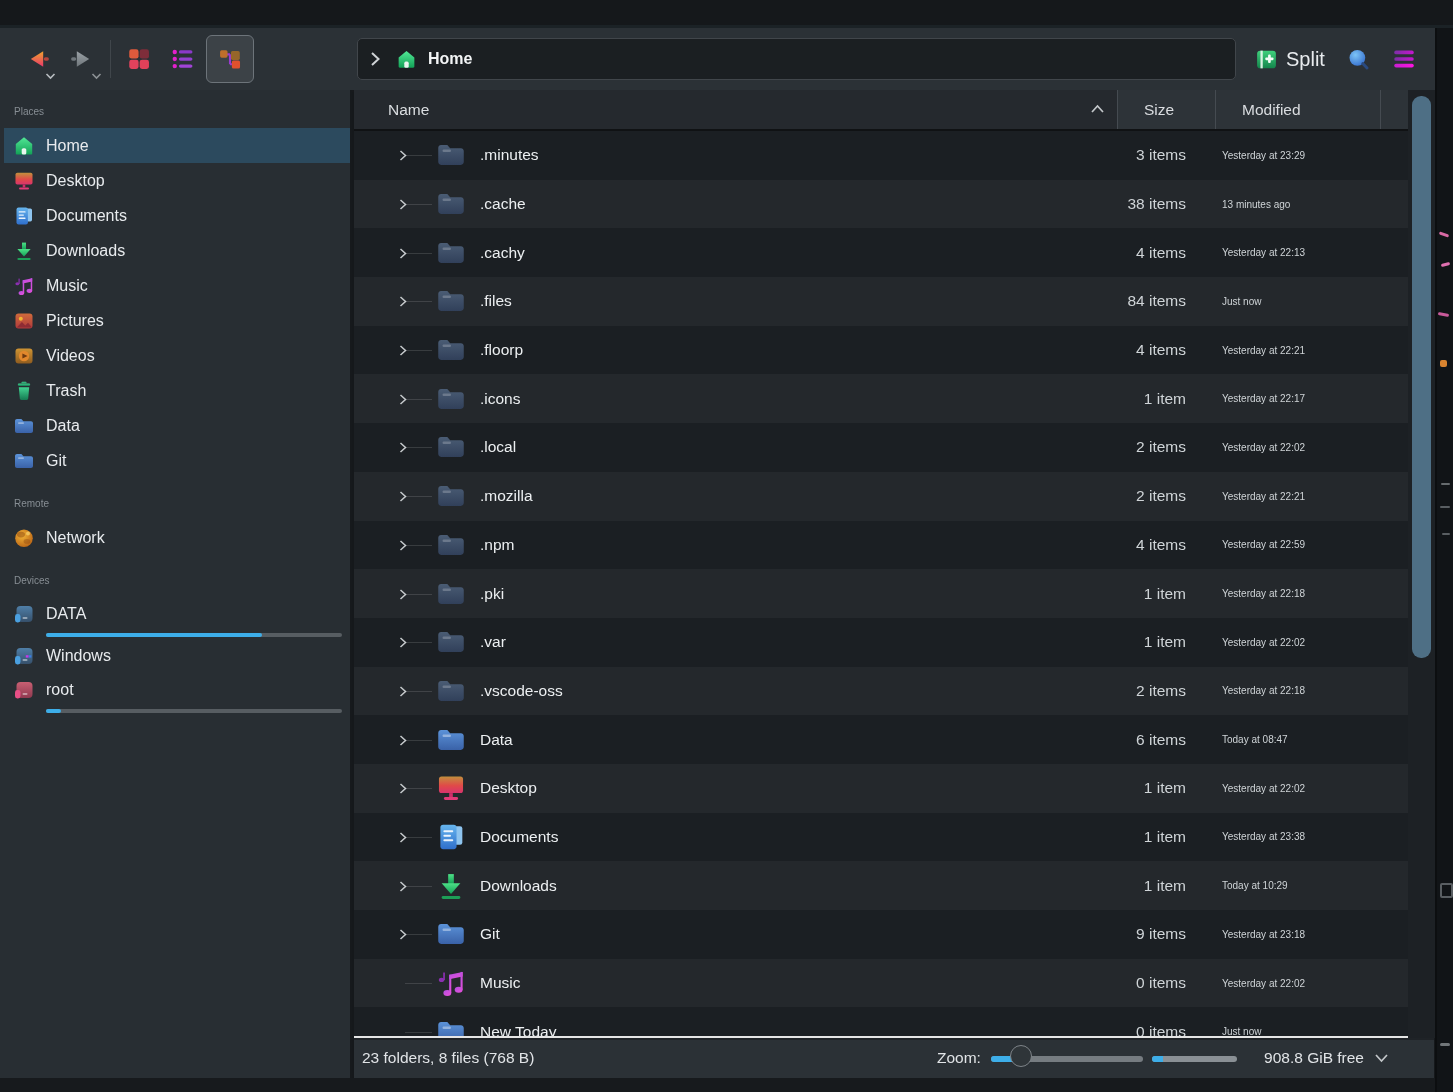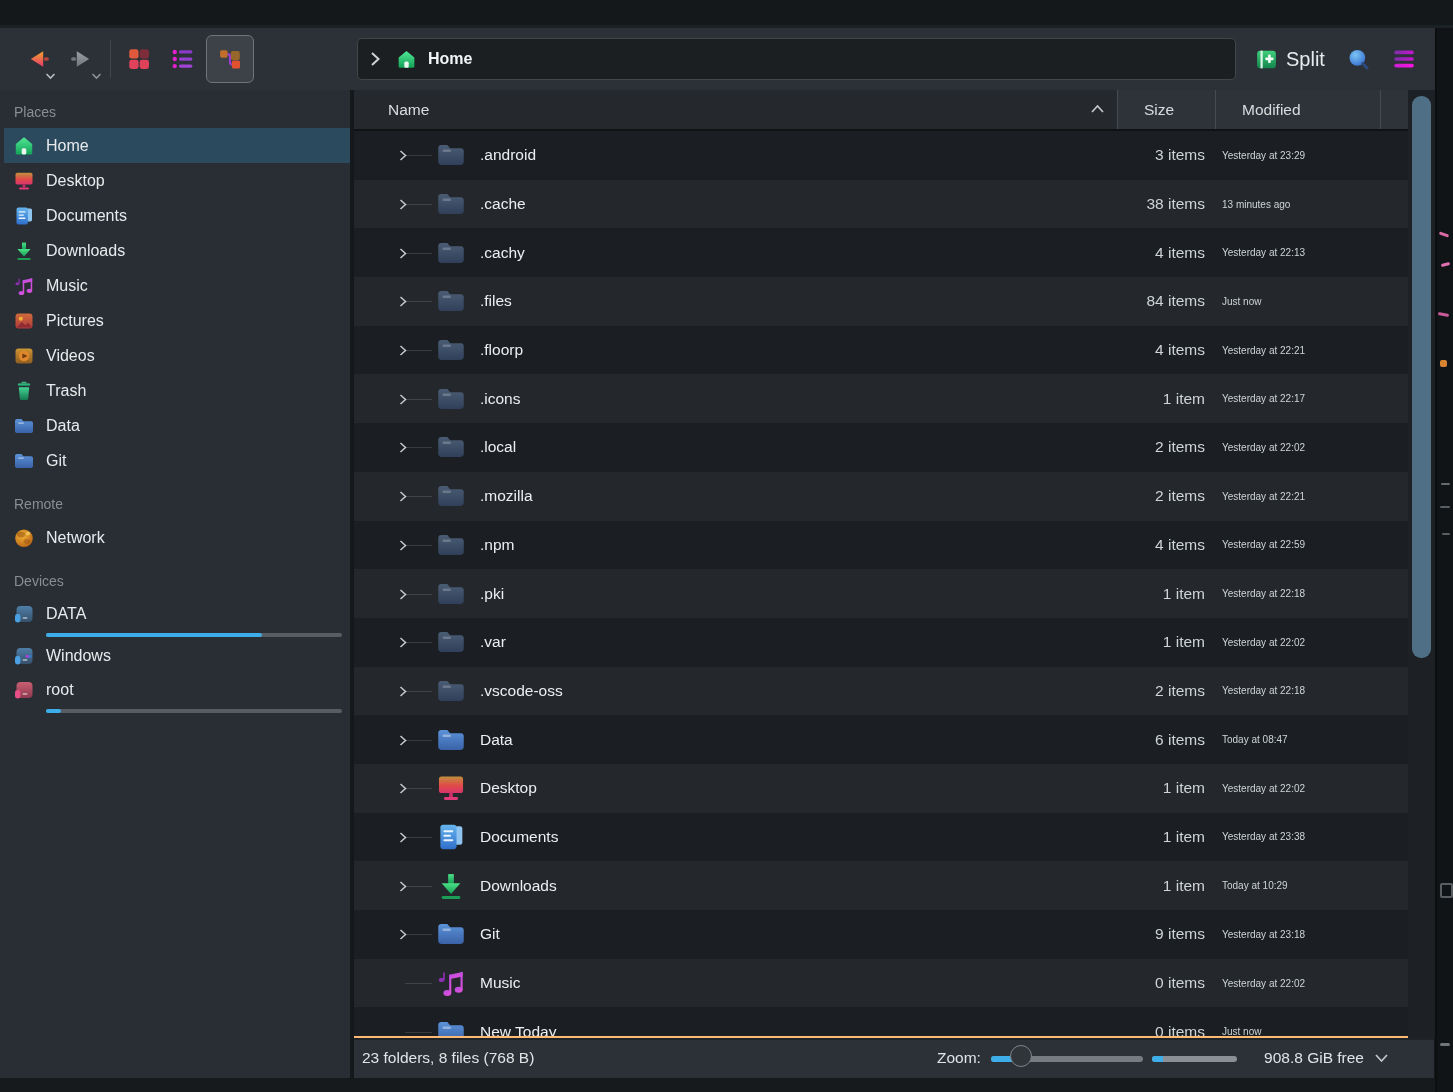--- a/index.html
+++ b/index.html
@@ -27,46 +27,46 @@
   #btn-view-tree{left:206px;width:46px;background:#3c4247;border:1px solid #6d747a;border-radius:6px;top:7px;}
   #breadcrumb{position:absolute;left:357px;top:10px;width:879px;height:42px;background:#1b1f22;
     border:1px solid #41464b;border-radius:5px;display:flex;align-items:center;padding:0 12px;box-sizing:border-box;}
   #breadcrumb .loc{font-weight:bold;font-size:16px;color:#f3f5f6;margin-left:10px;}
   #btn-split{left:1250px;gap:7px;padding:0 4px;}
   #btn-split .lbl{font-size:20px;color:#e8ebee;}
   #btn-search{left:1340px;width:36px;} #btn-menu{left:1386px;width:36px;}
   
   #sidebar{position:absolute;left:0;top:90px;width:352px;height:988px;background:#282e33;
     border-right:2px solid #16191c;box-sizing:border-box;padding-top:6px;}
-  .section-header{height:32px;line-height:32px;padding-left:14px;font-size:14px;color:#878e94;}
+  .section-header{height:32px;line-height:32px;padding-left:14px;font-size:10px;color:#878e94;}
   .side-item{height:35px;display:flex;align-items:center;padding-left:12px;position:relative;
     font-size:16px;color:#e8ebee;}
   .side-item .icn{width:24px;height:24px;margin-right:10px;flex:none;}
   .side-item.selected{background:#2c4a5e;margin-left:4px;padding-left:8px;}
   .side-gap{height:10px;}
   .usage-bar{position:absolute;left:46px;right:8px;bottom:1px;height:4px;border-radius:2px;background:#575d62;}
   .usage-fill{height:100%;border-radius:2px;background:#3daee9;}
   .has-bar{height:38px;align-items:flex-start;padding-top:3px;}
   
-  #main{position:absolute;left:354px;top:90px;width:1054px;height:948px;background:#fdba74;}
+  #main{position:absolute;left:354px;top:90px;width:1054px;height:948px;background:#e5e5e5;}
   #col-header{display:grid;grid-template-columns:763px 98px 165px 1fr;height:41px;background:#2d3338;
     border-bottom:2px solid #101214;box-sizing:border-box;font-size:15.5px;color:#dadde0;}
   #col-header .hcell{display:flex;align-items:center;position:relative;}
   #hc-name{background:#25292e;padding-left:34px;}
   #hc-size,#hc-mod,#hc-rest{border-left:1px solid #454b51;padding-left:26px;}
   #sort-arrow{position:absolute;right:12px;top:14px;}
   #rows{position:relative;height:905px;overflow:hidden;}
   #tree-trunk{position:absolute;left:50px;top:0;bottom:0;width:1px;background:rgba(255,255,255,.13);}
   .frow{height:48.7px;position:relative;display:flex;align-items:center;}
   .frow.dark{background:#1b1f23;} .frow.light{background:#24282c;}
   .expander{position:absolute;left:43px;top:50%;margin-top:-6px;}
   .tree-dash{position:absolute;left:51px;top:50%;width:27px;height:1px;background:rgba(255,255,255,.13);}
   .ficon{position:absolute;left:80px;top:50%;margin-top:-17px;width:34px;height:34px;}
   .fname{position:absolute;left:126px;font-size:15.5px;color:#eceff1;}
-  .fsize{position:absolute;left:763px;width:88px;text-align:right;font-size:15.5px;color:#cfd4d7;}
+  .fsize{position:absolute;left:744px;width:88px;text-align:right;font-size:15.5px;color:#cfd4d7;}
   .fmod{position:absolute;left:868px;font-size:10px;color:#cfd4d7;}
   
   #scroll-zone{position:absolute;left:1408px;top:90px;width:27px;height:948px;background:#1d2125;}
   #scroll-thumb{position:absolute;left:1412px;top:96px;width:19px;height:562px;border-radius:9px;background:#4e6f85;}
   
   #statusbar{position:absolute;left:354px;top:1038px;width:1080px;height:40px;background:#2b3136;
     border-top:2px solid #1f2327;box-sizing:border-box;font-size:15.5px;color:#e1e4e7;}
   #status-summary{position:absolute;left:8px;top:9px;}
   #zoom-label{position:absolute;left:583px;top:9px;}
   #zoom-track{position:absolute;left:637px;top:16px;width:152px;height:6px;border-radius:3px;background:#767c81;}
@@ -444,21 +444,21 @@
           <svg class="expander" width="12" height="13" viewBox="0 0 12 13">
             <polyline points="3.5,2 8.5,6.5 3.5,11" fill="none" stroke="#c6cacd" stroke-width="1.5"></polyline>
           </svg>
           <div class="tree-dash"></div>
           <span class="ficon">
             <svg width="34" height="34" viewBox="0 0 24 24">
               <path d="M3 7c0-1.1.9-2 2-2h4.4l2 2.2H19c1.1 0 2 .9 2 2V17c0 1.1-.9 2-2 2H5c-1.1 0-2-.9-2-2z" fill="url(#gFolH)"></path>
               <rect x="6" y="8.2" width="6" height="1.7" rx=".85" fill="rgba(255,255,255,.22)"></rect>
             </svg>
           </span>
-          <span class="fname">.android</span>
+          <span class="fname">.minutes</span>
           <span class="fsize">3 items</span>
           <span class="fmod">Yesterday at 23:29</span>
         </div>
         <div class="frow light">
           <svg class="expander" width="12" height="13" viewBox="0 0 12 13">
             <polyline points="3.5,2 8.5,6.5 3.5,11" fill="none" stroke="#c6cacd" stroke-width="1.5"></polyline>
           </svg>
           <div class="tree-dash"></div>
           <span class="ficon">
             <svg width="34" height="34" viewBox="0 0 24 24">

